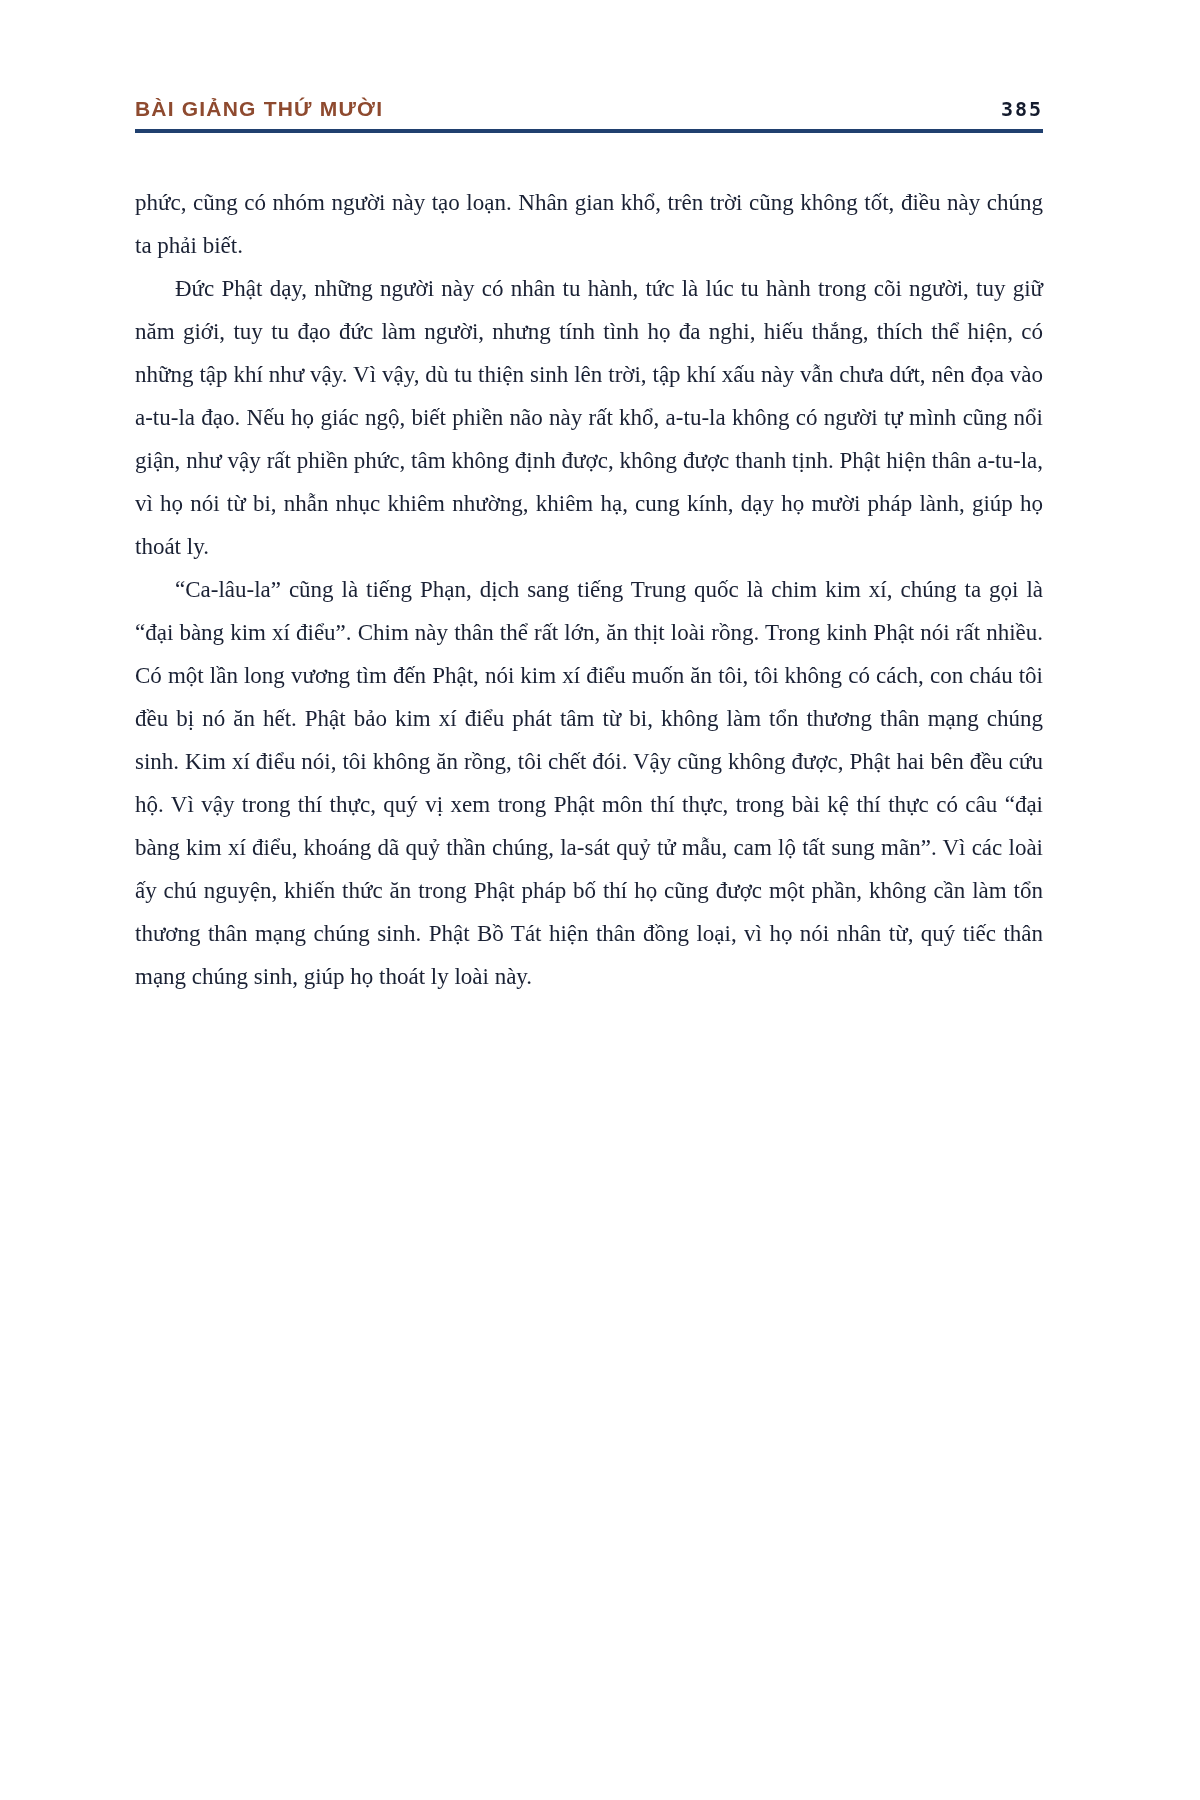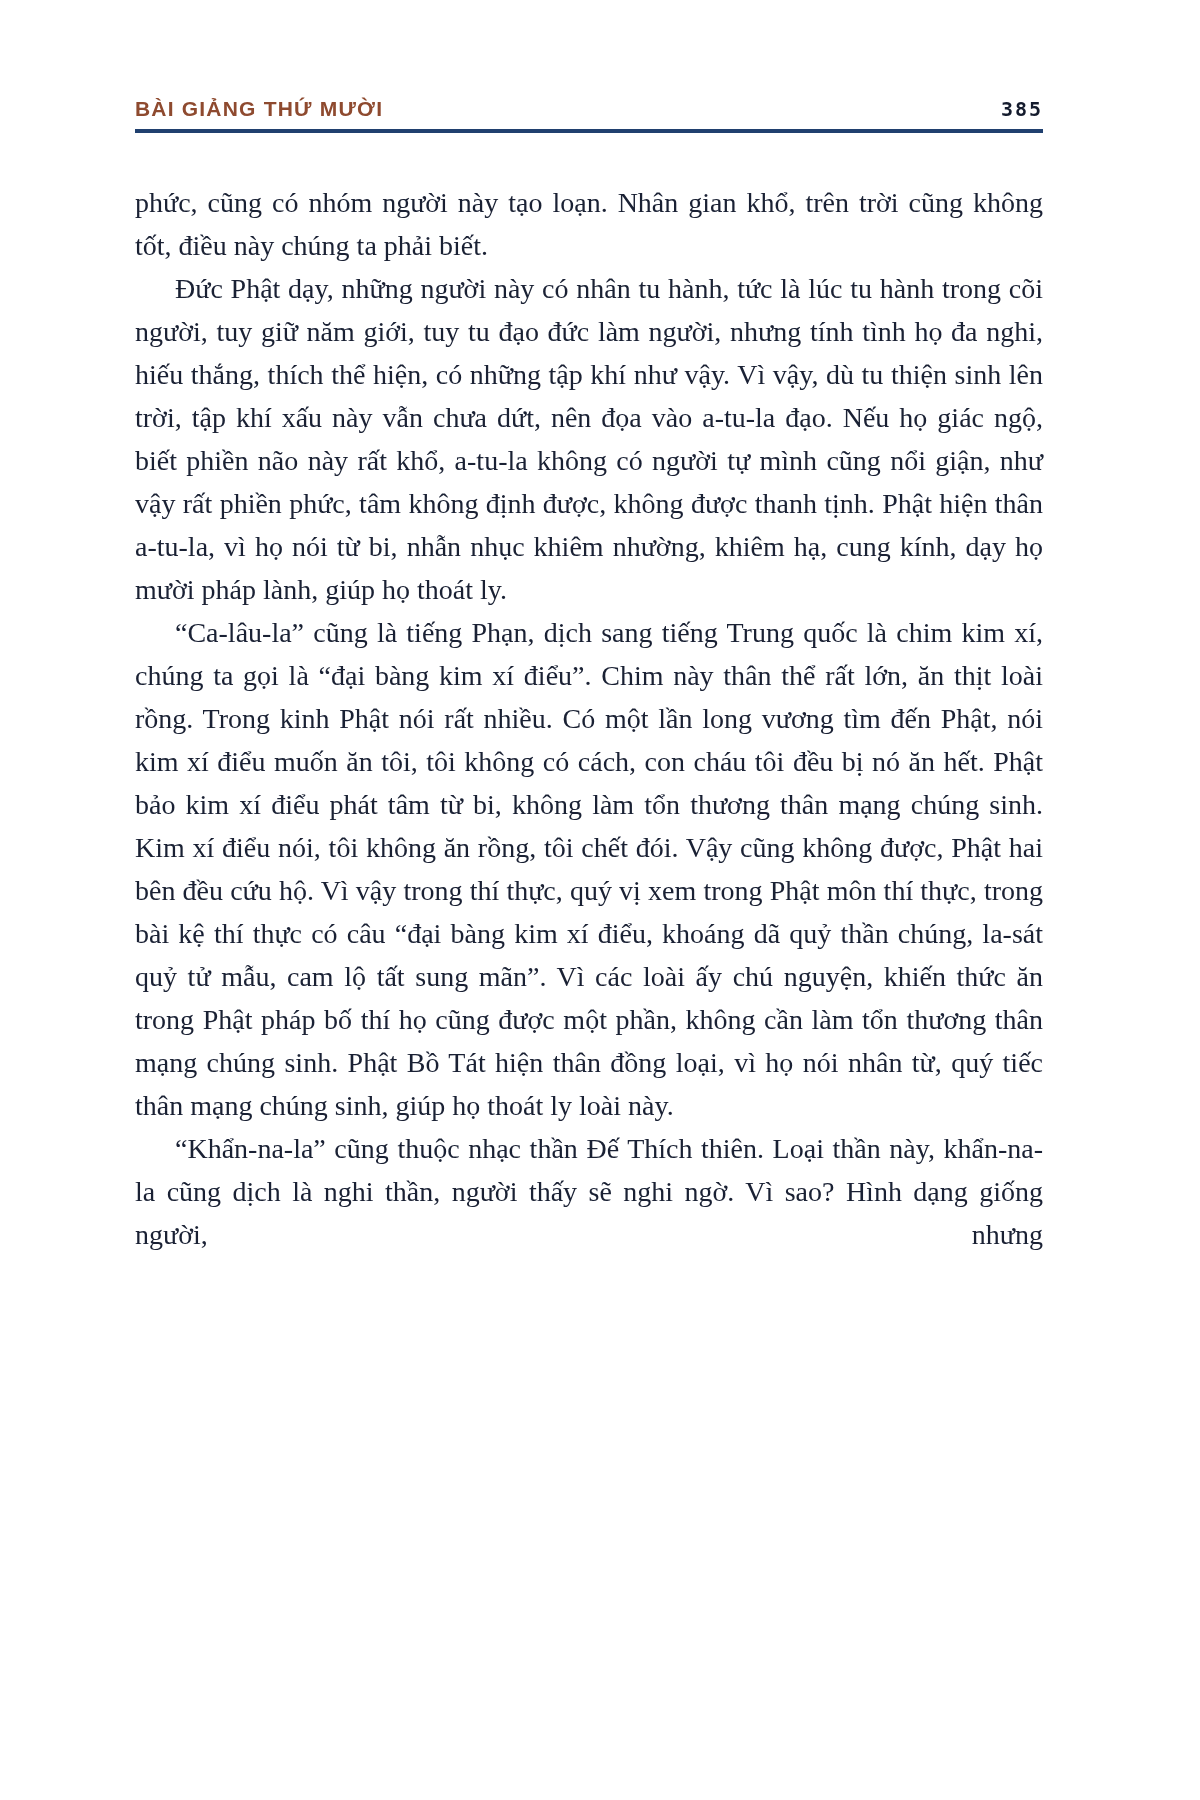--- a/index.html
+++ b/index.html
@@ -41,21 +41,21 @@
   .header-rule {
     width: 908px;
     height: 4px;
     background: #20406f;
     margin-top: 10px;
   }
   .body-text {
     margin-top: 48px;
     width: 908px;
     font-family: "Liberation Serif", serif;
-    font-size: 28px;
+    font-size: 23px;
     line-height: 43px;
     color: #1a2134;
     text-align: justify;
   }
   .body-text p {
     margin: 0;
   }
   .body-text p + p {
   }
   .body-text p.indent {
@@ -74,16 +74,15 @@
     <span class="header-title">BÀI GIẢNG THỨ MƯỜI</span>
     <span class="page-number">385</span>
   </div>
 
   <div class="header-rule"></div>
 
   <div class="body-text">
     <p>phức, cũng có nhóm người này tạo loạn. Nhân gian khổ, trên trời cũng không tốt, điều này chúng ta phải biết.</p>
     <p class="indent">Đức Phật dạy, những người này có nhân tu hành, tức là lúc tu hành trong cõi người, tuy giữ năm giới, tuy tu đạo đức làm người, nhưng tính tình họ đa nghi, hiếu thắng, thích thể hiện, có những tập khí như vậy. Vì vậy, dù tu thiện sinh lên trời, tập khí xấu này vẫn chưa dứt, nên đọa vào a-tu-la đạo. Nếu họ giác ngộ, biết phiền não này rất khổ, a-tu-la không có người tự mình cũng nổi giận, như vậy rất phiền phức, tâm không định được, không được thanh tịnh. Phật hiện thân a-tu-la, vì họ nói từ bi, nhẫn nhục khiêm nhường, khiêm hạ, cung kính, dạy họ mười pháp lành, giúp họ thoát ly.</p>
     <p class="indent">“Ca-lâu-la” cũng là tiếng Phạn, dịch sang tiếng Trung quốc là chim kim xí, chúng ta gọi là “đại bàng kim xí điểu”. Chim này thân thể rất lớn, ăn thịt loài rồng. Trong kinh Phật nói rất nhiều. Có một lần long vương tìm đến Phật, nói kim xí điểu muốn ăn tôi, tôi không có cách, con cháu tôi đều bị nó ăn hết. Phật bảo kim xí điểu phát tâm từ bi, không làm tổn thương thân mạng chúng sinh. Kim xí điểu nói, tôi không ăn rồng, tôi chết đói. Vậy cũng không được, Phật hai bên đều cứu hộ. Vì vậy trong thí thực, quý vị xem trong Phật môn thí thực, trong bài kệ thí thực có câu “đại bàng kim xí điểu, khoáng dã quỷ thần chúng, la-sát quỷ tử mẫu, cam lộ tất sung mãn”. Vì các loài ấy chú nguyện, khiến thức ăn trong Phật pháp bố thí họ cũng được một phần, không cần làm tổn thương thân mạng chúng sinh. Phật Bồ Tát hiện thân đồng loại, vì họ nói nhân từ, quý tiếc thân mạng chúng sinh, giúp họ thoát ly loài này.</p>
-    <p class="indent justify-last">“Khẩn-na-la” cũng thuộc nhạc thần Đế Thích thiên. Loại thần này, khẩn-na-la cũng dịch là nghi thần, người thấy sẽ nghi ngờ. Vì sao? Hình dạng giống người, nhưng</p>
   </div>
 
 </div>
 
 </body></html>

